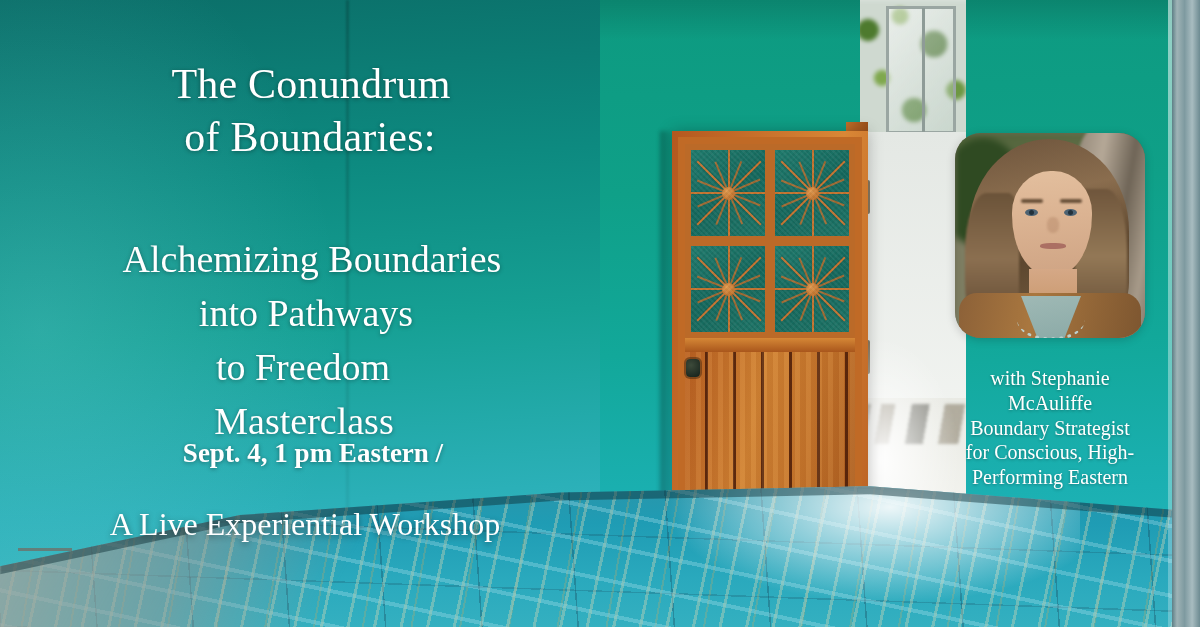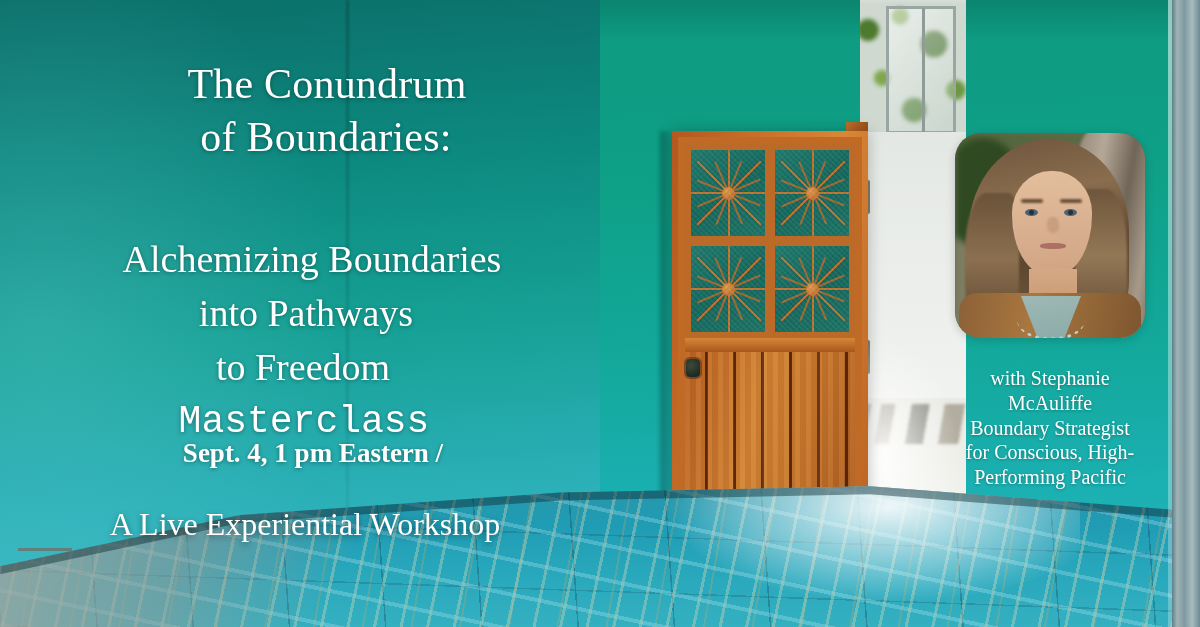--- a/index.html
+++ b/index.html
@@ -221,41 +221,41 @@
   }
   .baseboard{
     position:absolute;left:0;bottom:0;width:1200px;height:160px;
     clip-path:polygon(0 62%, 240px 30%, 560px 16%, 870px 12%, 1200px 28%, 1200px 33%, 870px 17%, 560px 21%, 240px 35%, 0 67%);
     background:rgba(10,45,50,.45);
     filter:blur(1px);
   }
 
   
   .headline{
-    position:absolute;left:16px;top:58px;width:600px;
+    position:absolute;left:0;top:58px;width:600px;
     text-align:center;color:#ffffff;
     font-size:42px;line-height:1.25;font-weight:400;
     text-shadow:0 1px 4px rgba(0,0,0,.38);
     letter-spacing:.2px;
   }
   .headline .ln{display:block;}
   .headline .ln1{padding-left:22px;}
   .headline .ln2{padding-left:20px;}
 
   .subhead{
     position:absolute;left:0;top:205px;width:600px;
     text-align:center;color:#ffffff;
     font-size:38px;line-height:1.42;font-weight:400;
     text-shadow:0 1px 4px rgba(0,0,0,.36);
   }
   .subhead .ln{display:block;}
   .subhead .s1{padding-left:24px;margin-top:28px;}
   .subhead .s2{padding-left:12px;}
   .subhead .s3{padding-left:6px;}
-  .subhead .s4{padding-left:8px;font-family:Liberation Mono, monospace;}
+  .subhead .s4{padding-left:8px;}
 
   .when{
     position:absolute;left:0;top:434px;width:600px;
     text-align:center;color:#ffffff;
     font-size:27px;line-height:1.48;font-weight:700;
     text-shadow:0 1px 4px rgba(0,0,0,.40);
   }
   .when .ln{display:block;}
   .when .w1{padding-left:26px;}
   .when .w2{padding-left:6px;}
@@ -525,16 +525,16 @@
     <div class="p-jacket"></div>
     <div class="p-top"></div>
     <div class="p-necklace"></div>
   </div>
 
   <div class="speaker-caption">
     <span class="ln">with Stephanie</span>
     <span class="ln">McAuliffe</span>
     <span class="ln">Boundary Strategist</span>
     <span class="ln">for Conscious, High-</span>
-    <span class="ln">Performing Pacific</span>
+    <span class="ln">Performing Eastern</span>
   </div>
 
 </div>
 
 </body></html>

